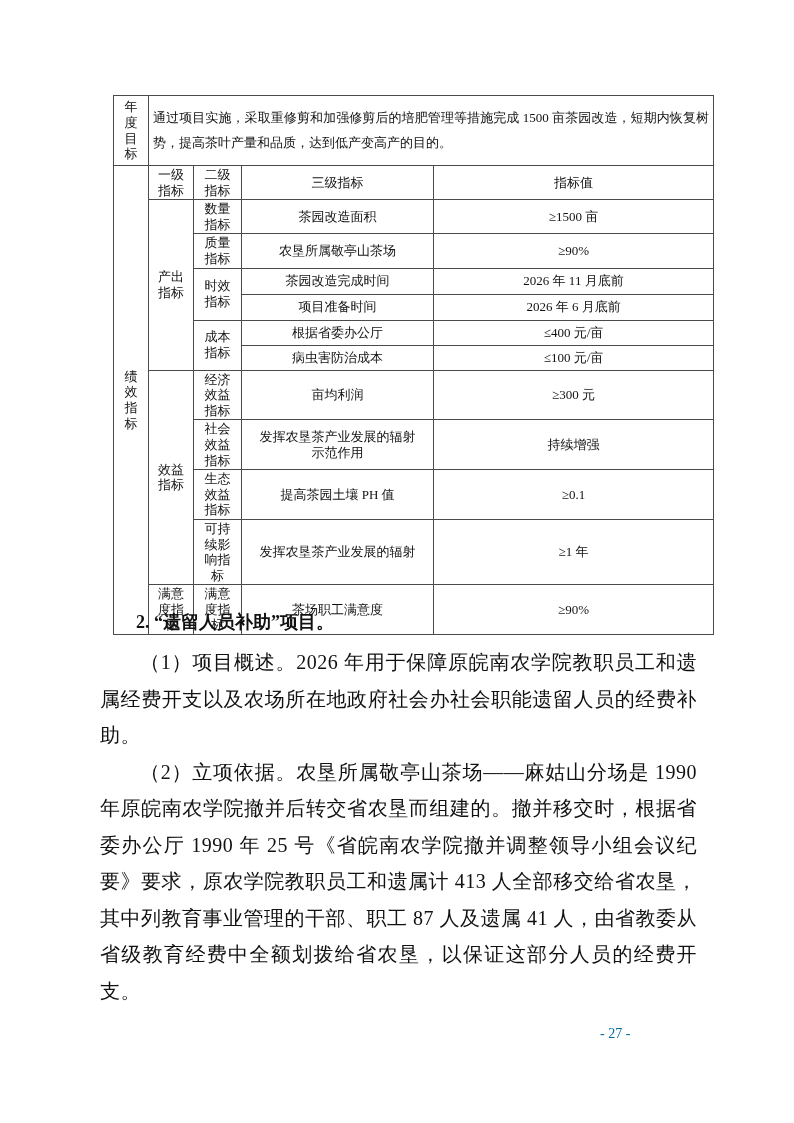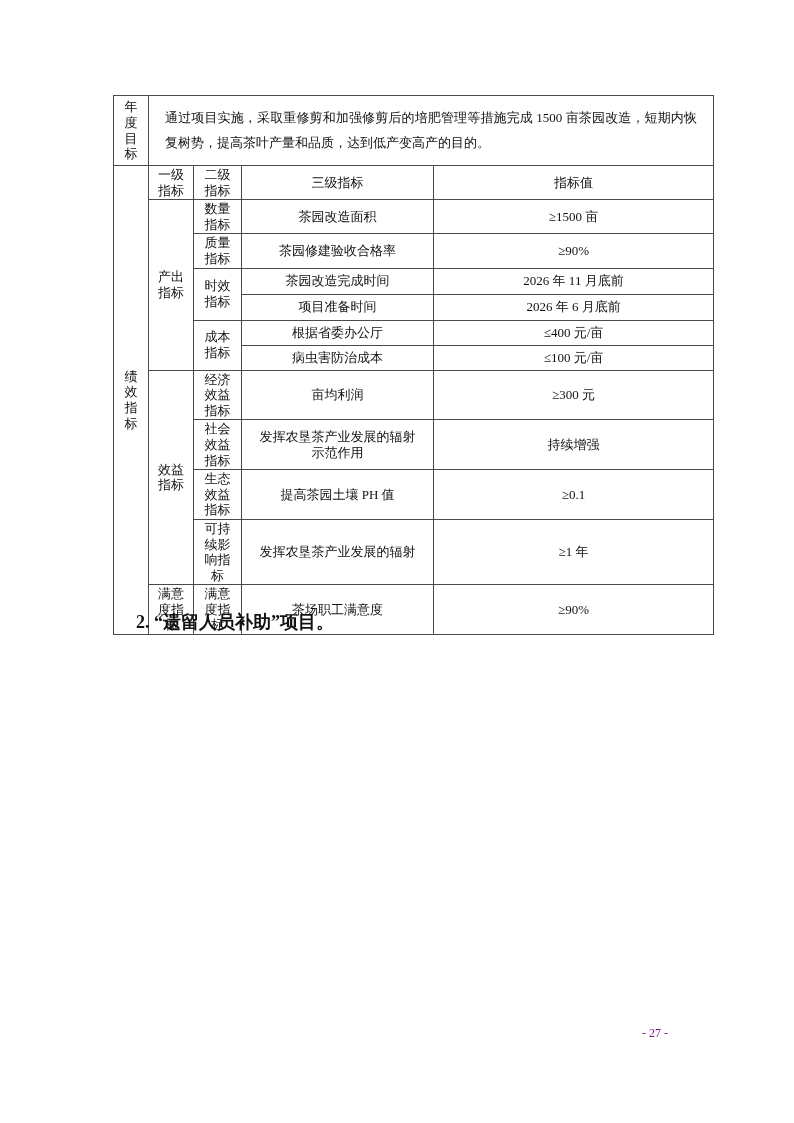--- a/index.html
+++ b/index.html
@@ -5,33 +5,33 @@
   html,body{margin:0;padding:0;}
   body{width:794px;height:1123px;background:#ffffff;position:relative;overflow:hidden;
        font-family:"Liberation Serif","DejaVu Serif",serif;color:#111;}
 
   
   .doc-table{position:absolute;left:113px;top:95px;width:600px;
              border-collapse:collapse;table-layout:fixed;
              font-size:13px;color:#111;}
   .doc-table td{border:1px solid #4a4a4a;text-align:center;vertical-align:middle;
                 padding:1px 2px;line-height:1.2;white-space:pre-line;}
-  .doc-table td.cell-annual-text{text-align:left;padding:6px 16px;line-height:1.85;
+  .doc-table td.cell-annual-text{text-align:left;padding:6px 4px;line-height:1.85;
                                  white-space:normal;text-align:justify;}
   .vlabel{letter-spacing:0;}
 
   
   .body-text{position:absolute;left:100px;top:600px;width:597px;}
   .heading{font-size:18px;font-weight:bold;line-height:44px;text-indent:2em;margin:0;}
   .para{font-size:20px;line-height:36.5px;text-align:justify;text-indent:2em;
         letter-spacing:0.5px;margin:0;}
 
   
-  .page-num{position:absolute;top:1026px;left:600px;width:110px;text-align:center;
-            font-size:12px;color:#701a75;}
+  .page-num{position:absolute;top:1026px;left:600px;width:110px;text-align:left;
+            font-size:14px;color:#0369a1;}
 </style>
 </head>
 <body>
 
 <table class="doc-table">
   <colgroup>
     <col style="width:35px">
       <col style="width:45px">
       <col style="width:48px">
     <col style="width:192px">
@@ -61,21 +61,21 @@
       <td rowspan="6">产出
 指标</td>
       <td>数量
 指标</td>
       <td>茶园改造面积</td>
       <td>≥1500 亩</td>
     </tr>
     <tr style="height:29px">
       <td>质量
 指标</td>
-      <td>茶园修建验收合格率</td>
+      <td>农垦所属敬亭山茶场</td>
       <td>≥90%</td>
     </tr>
     <tr style="height:26px">
       <td rowspan="2">时效
 指标</td>
       <td>茶园改造完成时间</td>
       <td>2026 年 11 月底前</td>
     </tr>
     <tr style="height:26px">
       <td>项目准备时间</td>
@@ -131,15 +131,17 @@
 度指
 标</td>
       <td>茶场职工满意度</td>
       <td>≥90%</td>
     </tr>
   </tbody>
 </table>
 
 <div class="body-text">
   <p class="heading">2. “遗留人员补助”项目。</p>
+  <p class="para">（1）项目概述。2026 年用于保障原皖南农学院教职员工和遗属经费开支以及农场所在地政府社会办社会职能遗留人员的经费补助。</p>
+  <p class="para">（2）立项依据。农垦所属敬亭山茶场——麻姑山分场是 1990 年原皖南农学院撤并后转交省农垦而组建的。撤并移交时，根据省委办公厅 1990 年 25 号《省皖南农学院撤并调整领导小组会议纪要》要求，原农学院教职员工和遗属计 413 人全部移交给省农垦，其中列教育事业管理的干部、职工 87 人及遗属 41 人，由省教委从省级教育经费中全额划拨给省农垦，以保证这部分人员的经费开支。</p>
 </div>
 
 <div class="page-num">- 27 -</div>
 
 </body></html>

